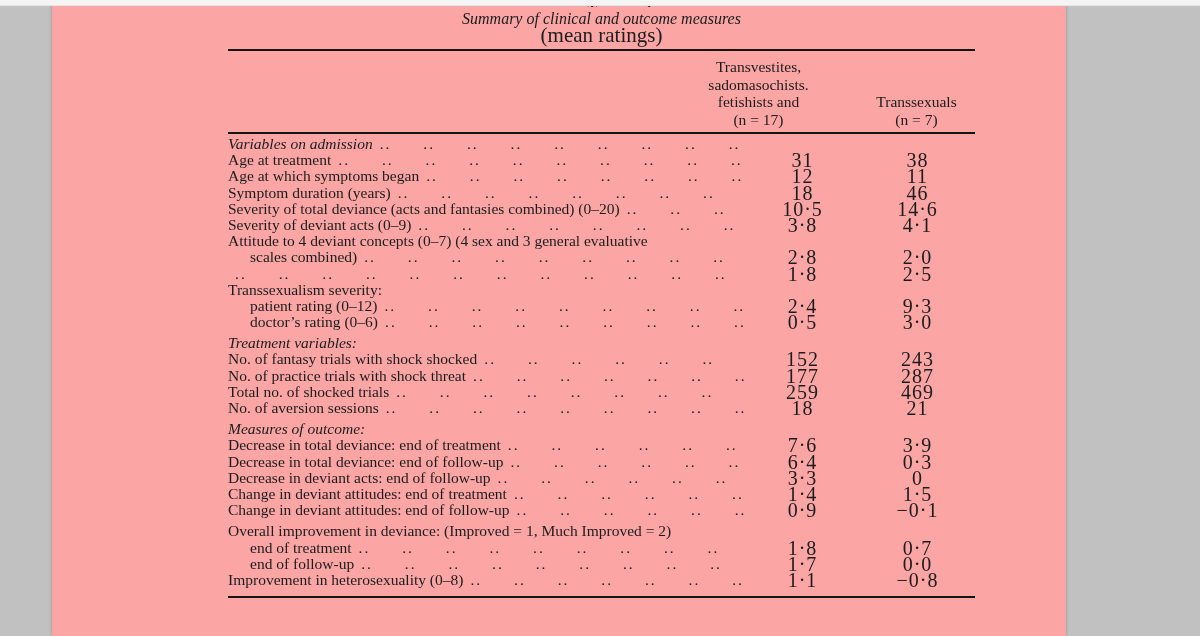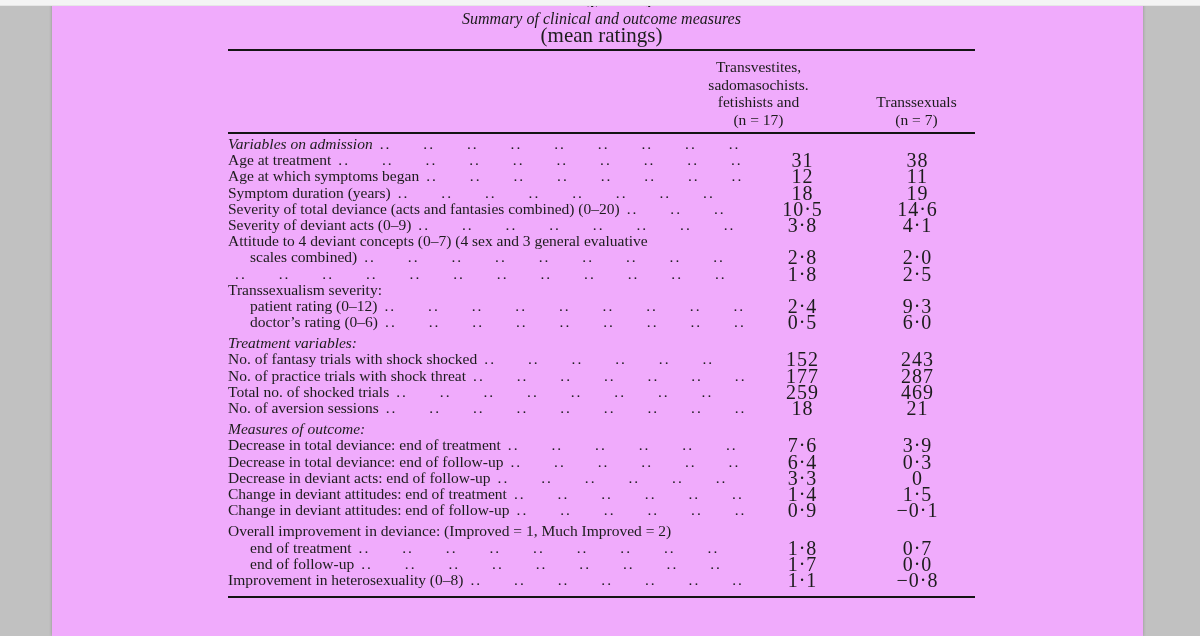--- a/index.html
+++ b/index.html
@@ -4,22 +4,22 @@
 <style>
   html,body{margin:0;padding:0;}
   body{
     width:1200px;height:636px;position:relative;overflow:hidden;
     background:#c1c1c1;
     font-family:"Liberation Serif", serif;
     color:#1c1c1c;
     -webkit-font-smoothing:antialiased;
   }
   .page{
-    position:absolute;left:52px;top:0;width:1091px;height:636px;
-    background:#f0abfc;
+    position:absolute;left:52px;top:0;width:1014px;height:636px;
+    background:#fca5a5;
     box-shadow:0 0 3px rgba(0,0,0,.25);
   }
   .topstrip{
     position:absolute;left:0;top:0;width:1200px;height:5px;
     background:#f4f4f4;border-bottom:1px solid #e6e6e6;z-index:6;
   }
   .tablewrap{position:absolute;left:176px;top:0;width:747px;}
   .tcrop{height:7px;overflow:hidden;text-align:center;}
   .tcrop span{
     display:inline-block;margin-top:-11px;margin-left:40px;
@@ -104,21 +104,21 @@
         <div class="row">
           <span class="label">Age at which symptoms began</span>
           <span class="leader">.. .. .. .. .. .. .. .. .. .. .. .. .. .. .. .. .. .. .. .. </span>
           <span class="val">12</span>
           <span class="val">11</span>
         </div>
         <div class="row">
           <span class="label">Symptom duration (years)</span>
           <span class="leader">.. .. .. .. .. .. .. .. .. .. .. .. .. .. .. .. .. .. .. .. </span>
           <span class="val">18</span>
-          <span class="val">19</span>
+          <span class="val">46</span>
         </div>
         <div class="row">
           <span class="label">Severity of total deviance (acts and fantasies combined) (0–20)</span>
           <span class="leader">.. .. .. .. .. .. .. .. .. .. .. .. .. .. .. .. .. .. .. .. </span>
           <span class="val">10·5</span>
           <span class="val">14·6</span>
         </div>
         <div class="row">
           <span class="label">Severity of deviant acts (0–9)</span>
           <span class="leader">.. .. .. .. .. .. .. .. .. .. .. .. .. .. .. .. .. .. .. .. </span>
@@ -145,21 +145,21 @@
         <div class="row">
           <span class="label ind">patient rating (0–12)</span>
           <span class="leader">.. .. .. .. .. .. .. .. .. .. .. .. .. .. .. .. .. .. .. .. </span>
           <span class="val">2·4</span>
           <span class="val">9·3</span>
         </div>
         <div class="row">
           <span class="label ind">doctor’s rating (0–6)</span>
           <span class="leader">.. .. .. .. .. .. .. .. .. .. .. .. .. .. .. .. .. .. .. .. </span>
           <span class="val">0·5</span>
-          <span class="val">6·0</span>
+          <span class="val">3·0</span>
         </div>
         <div class="row gap">
           <span class="label it full">Treatment variables:</span>
         </div>
         <div class="row">
           <span class="label">No. of fantasy trials with shock shocked</span>
           <span class="leader">.. .. .. .. .. .. .. .. .. .. .. .. .. .. .. .. .. .. .. .. </span>
           <span class="val">152</span>
           <span class="val">243</span>
         </div>

